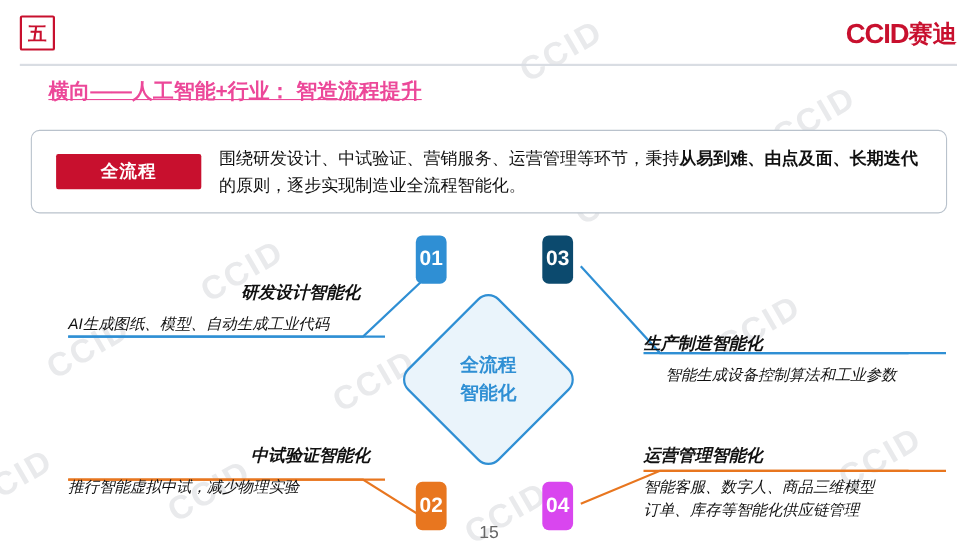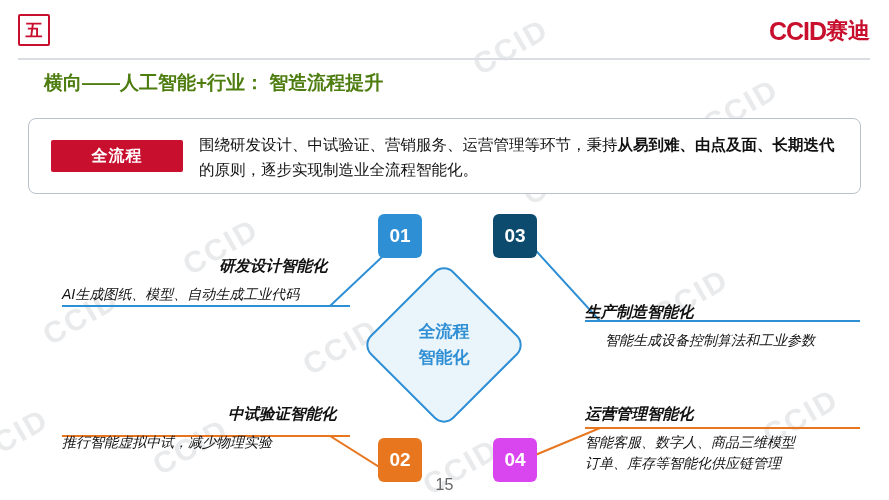--- a/index.html
+++ b/index.html
@@ -88,22 +88,23 @@
     width: 852px; height: 2px;
     background: #d9dde3;
   }
 
   
   .subtitle {
     position: absolute;
     left: 44px; top: 70px;
     font-size: 19px;
     font-weight: 700;
-    color: #4d7c0f;
-    z-index: 3;
+    color: #ec4899;
+    z-index: 3;
+    text-decoration: underline;
   }
 
   
   .callout {
     position: absolute;
     left: 28px; top: 118px;
     width: 833px; height: 76px;
     border: 1px solid #b9c2cc;
     border-radius: 8px;
     background: #ffffff;
@@ -135,21 +136,21 @@
   .diagram {
     position: absolute;
     left: 0; top: 196px;
     width: 889px; height: 284px;
     z-index: 2;
   }
   .diagram svg { position: absolute; left: 0; top: 0; }
 
   .badge {
     position: absolute;
-    width: 44px; height: 44px;
+    width: 28px; height: 44px;
     border-radius: 6px;
     color: #ffffff;
     font-size: 19px;
     font-weight: 700;
     display: flex; align-items: center; justify-content: center;
     z-index: 4;
   }
   .badge.b01 { left: 378px; top: 18px;  background: #2f8fd4; }
   .badge.b03 { left: 493px; top: 18px;  background: #0c4a6e; }
   .badge.b02 { left: 378px; top: 242px; background: #e8761f; }

